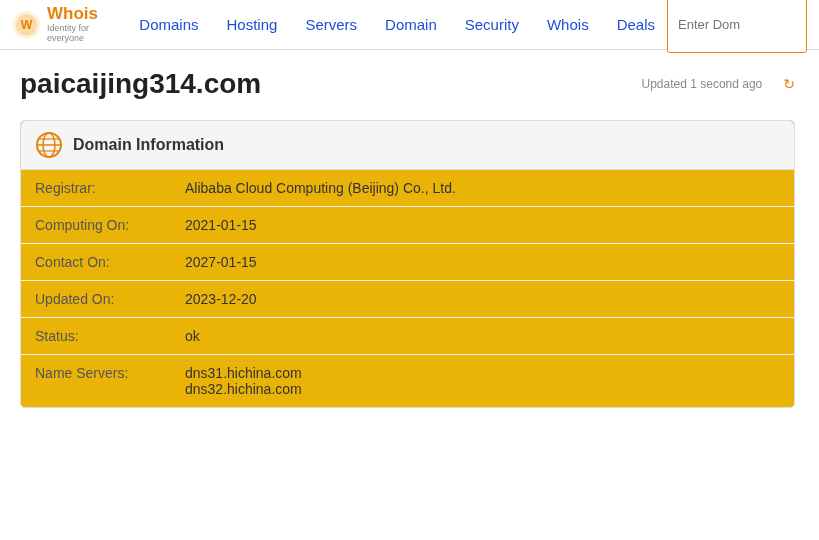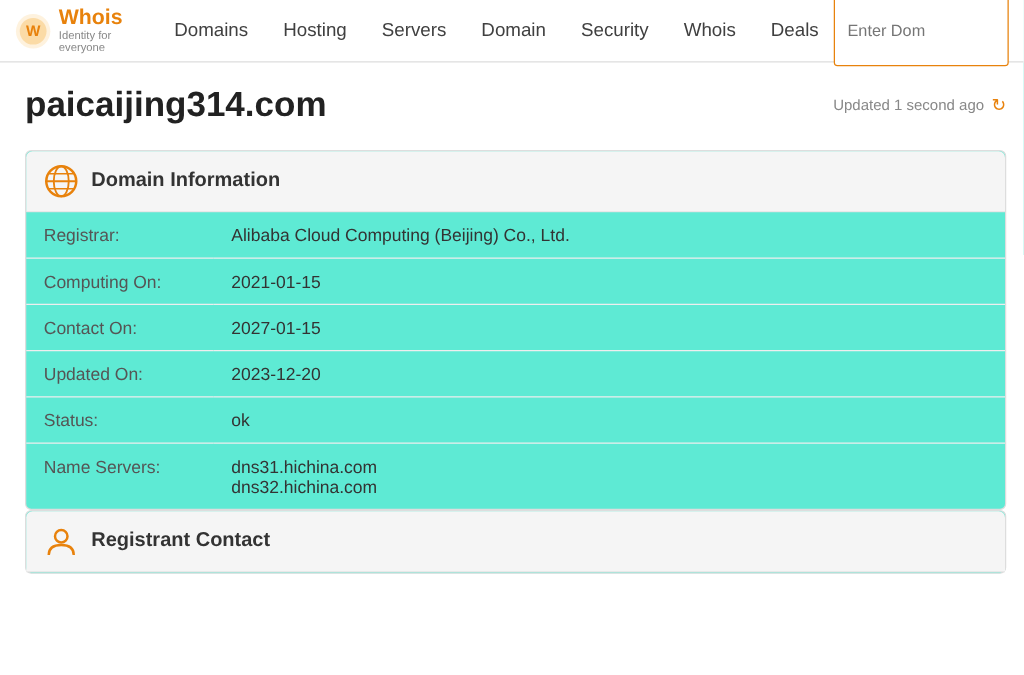--- a/index.html
+++ b/index.html
@@ -29,65 +29,66 @@
       align-items: center;
       flex: 1;
       gap: 4px;
     }
     .nav-item {
       padding: 1px 12px;
       height: 50px;
       display: flex;
       align-items: center;
       cursor: pointer;
-      color: #404040;
+      color: #1d4ed8;
       font-size: 15px;
       text-decoration: none;
       white-space: nowrap;
     }
     .search-box {
       border: 1px solid #e8820c;
       border-radius: 3px;
       padding: 20px 10px;
       width: 140px;
       font-size: 13px;
       color: #aaa;
       outline: none;
     }
 
     
     .page-content {
-      padding: 18px 14px 10px 20px;
+      padding: 18px 24px 10px 20px;
     }
     .domain-title {
       font-size: 28px;
       font-weight: bold;
       color: #222;
       margin-bottom: 6px;
     }
     .updated-row {
       display: flex;
       align-items: center;
       justify-content: flex-end;
       font-size: 12px;
       color: #888;
       margin-bottom: 14px;
-      gap: 6px;
+      gap: 21px;
     }
     .refresh-icon {
       color: #e8820c;
       font-size: 14px;
       cursor: pointer;
     }
 
     
     .card {
       border: 1px solid #ddd;
       border-radius: 5px;
-      background: #5eead4;
+      margin-bottom: 14px;
+      background: #eab308;
     }
     .card-header {
       display: flex;
       align-items: center;
       background: #f5f5f5;
       border-bottom: 1px solid #ddd;
       padding: 10px 14px;
       border-radius: 5px 5px 0 0;
       gap: 10px;
     }
@@ -200,25 +201,14 @@
       </tr>
       <tr>
         <td>Name Servers:</td>
         <td style="white-space:pre-line;">dns31.hichina.com
 dns32.hichina.com</td>
       </tr>
     </tbody>
       </table>
   </div>
 
-  <div class="card">
-    <div class="card-header">
-      <div class="card-header-icon">
-        <svg width="26" height="26" viewBox="0 0 26 26" xmlns="http://www.w3.org/2000/svg">
-          <circle cx="13" cy="9" r="5" fill="none" stroke="#e8820c" stroke-width="2"></circle>
-          <path d="M3 24 Q3 16 13 16 Q23 16 23 24" fill="none" stroke="#e8820c" stroke-width="2"></path>
-        </svg>
-      </div>
-      <span class="card-title">Registrant Contact</span>
-    </div>
-  </div>
 
 </div>
 
 </body></html>

